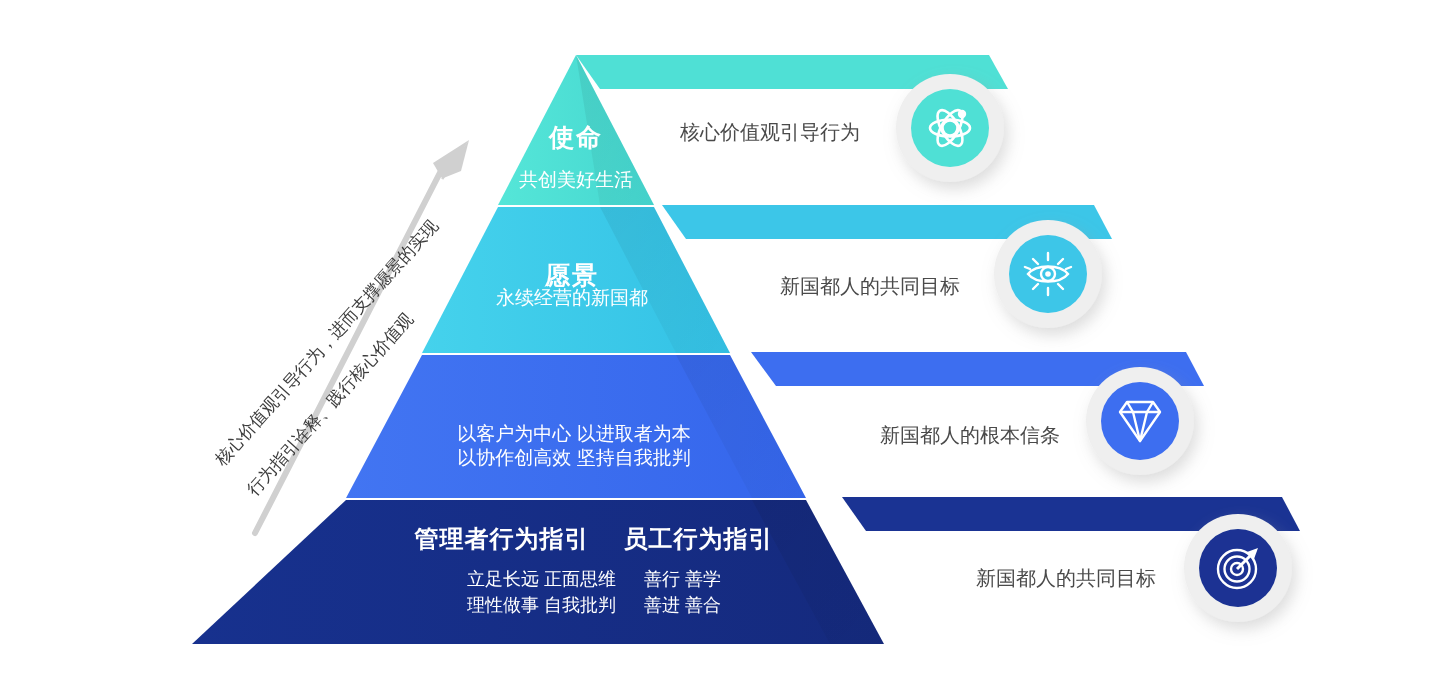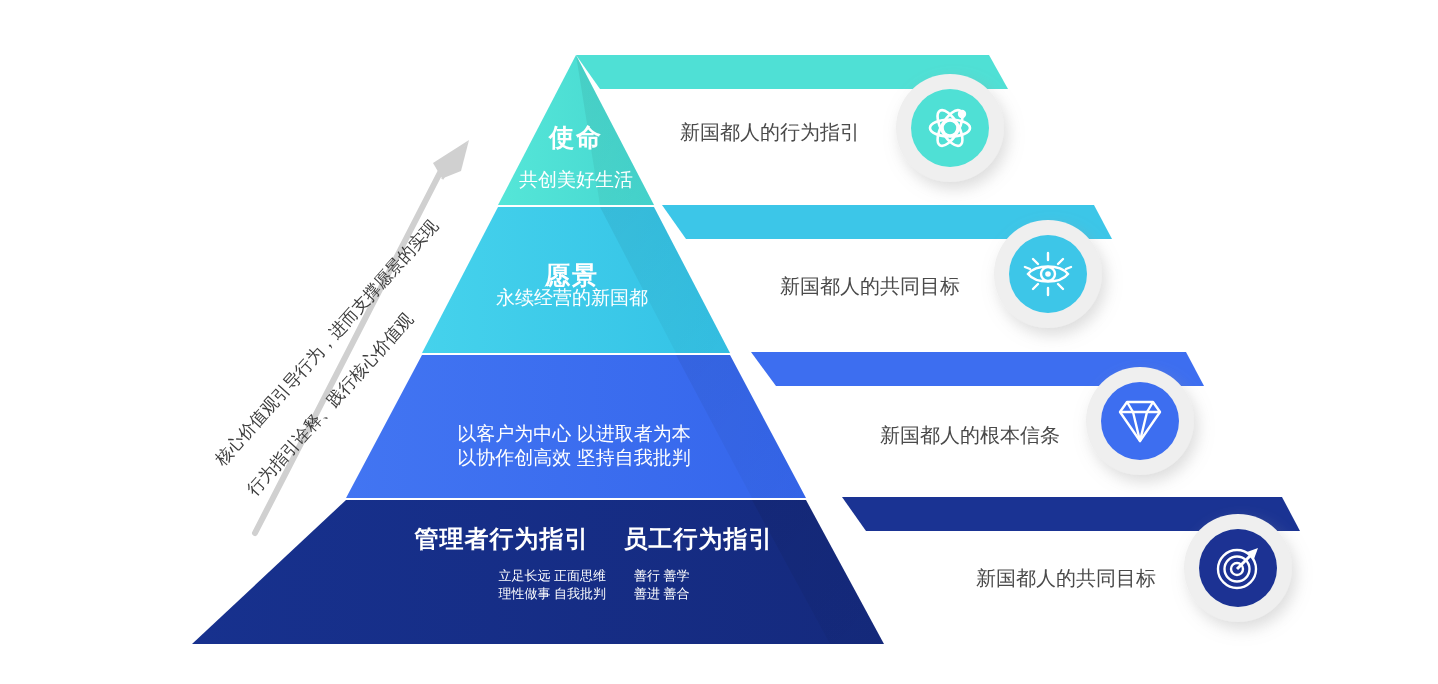--- a/index.html
+++ b/index.html
@@ -23,21 +23,21 @@
   #lv2-sub  {left:418px;top:286px;width:280px;font-size:19px;}
 
   #lv3-title{left:430px;top:378px;width:260px;font-size:25px;}
   #lv3-sub  {left:390px;top:422px;width:340px;font-size:19px;}
 
   #lv4-heads{position:absolute;left:330px;top:523px;width:500px;
              display:flex;justify-content:center;gap:34px;color:#fff;
              font-size:24px;font-weight:bold;letter-spacing:1px;}
   #lv4-cols{position:absolute;left:330px;top:567px;width:500px;
             display:flex;justify-content:center;gap:28px;color:#fff;
-            font-size:13px;line-height:1.42;text-align:right;}
+            font-size:18px;line-height:1.42;text-align:right;}
   .col-lines{white-space:pre-line;}
 
   
   .caption{position:absolute;color:#4a4a4a;font-size:20px;white-space:nowrap;}
   #cap1{left:666px;top:119px;}
   #cap2{left:766px;top:273px;}
   #cap3{left:866px;top:422px;}
   #cap4{left:962px;top:565px;}
 
   
@@ -191,21 +191,21 @@
     <span>管理者行为指引</span>
     <span>员工行为指引</span>
   </div>
   <div id="lv4-cols">
     <span class="col-lines">立足长远  正面思维
 理性做事  自我批判</span>
     <span class="col-lines">善行  善学
 善进  善合</span>
   </div>
 
-  <div class="caption" id="cap1">新国都人的行为指引</div>
+  <div class="caption" id="cap1">核心价值观引导行为</div>
   <div class="caption" id="cap2">新国都人的共同目标</div>
   <div class="caption" id="cap3">新国都人的根本信条</div>
   <div class="caption" id="cap4">新国都人的共同目标</div>
 
   <div class="arrowtxt" id="arrw1">核心价值观引导行为，进而支撑愿景的实现</div>
   <div class="arrowtxt" id="arrw2">行为指引诠释、践行核心价值观</div>
 
 </div>
 
 </body></html>

